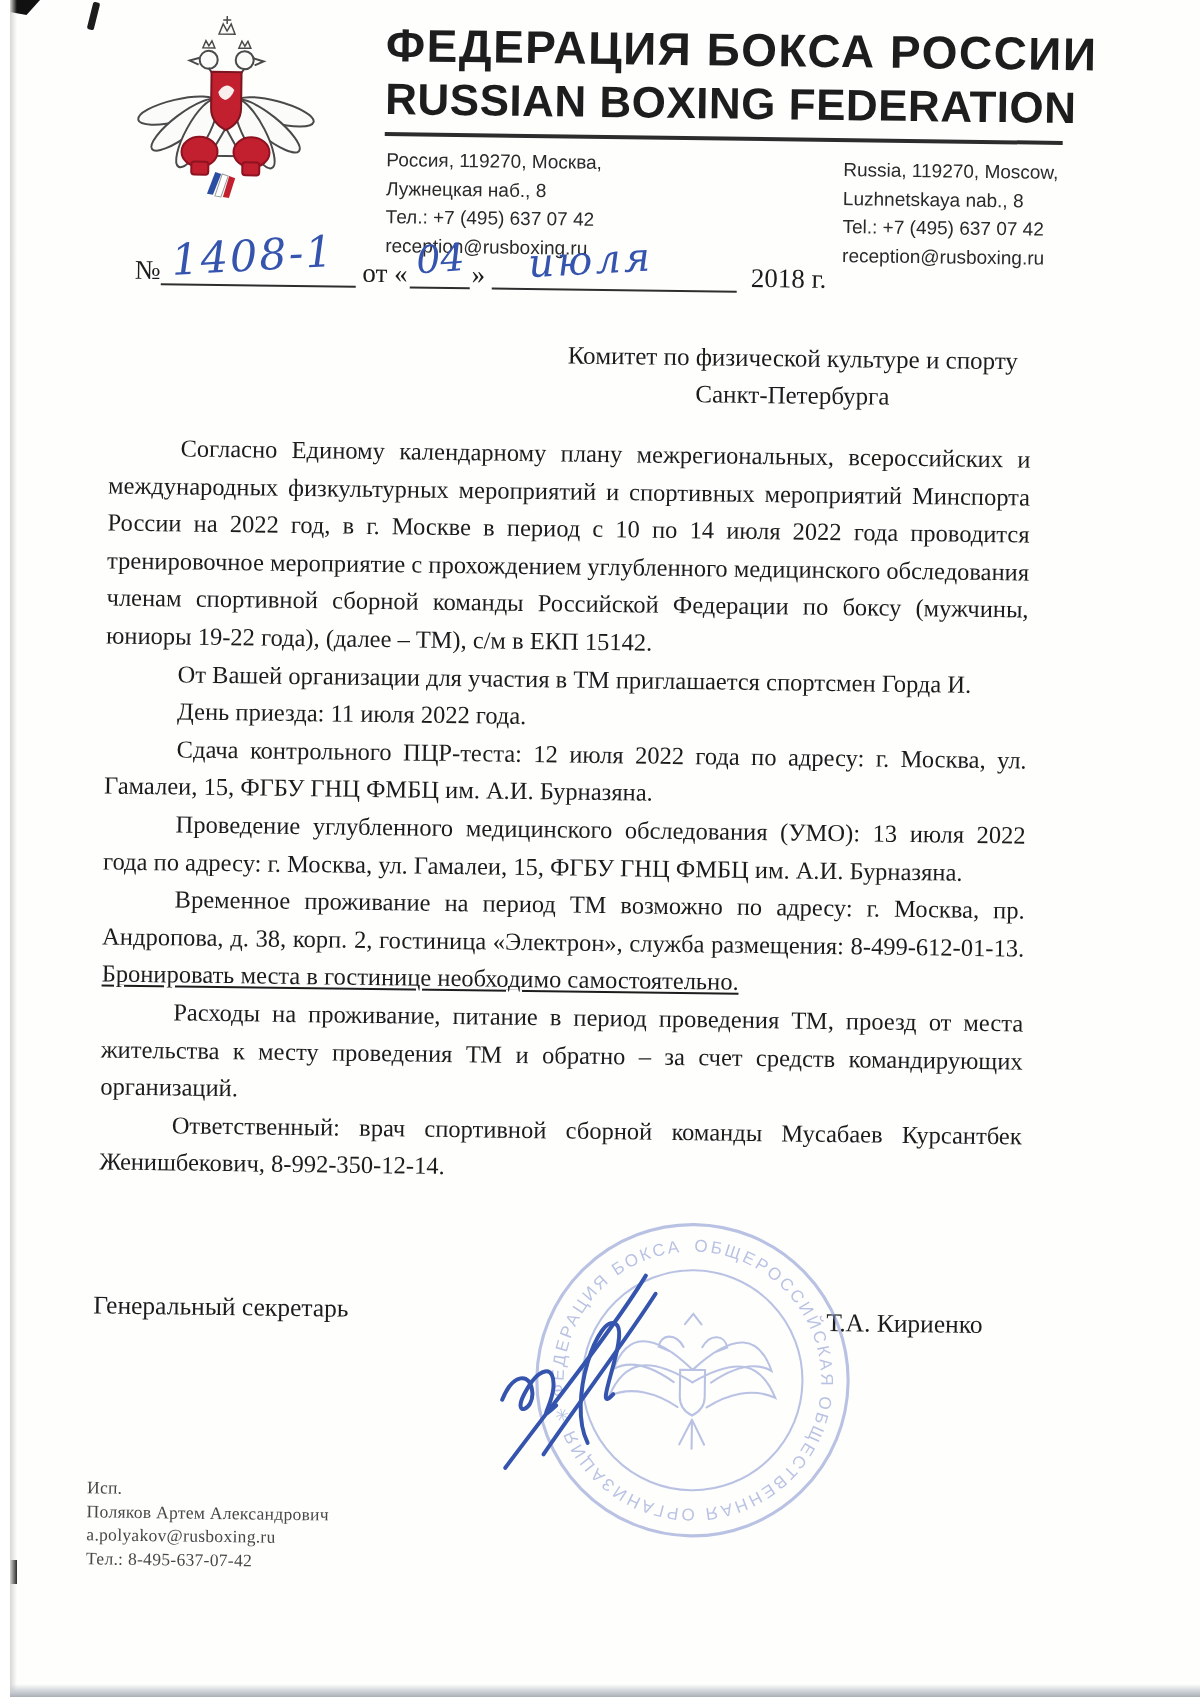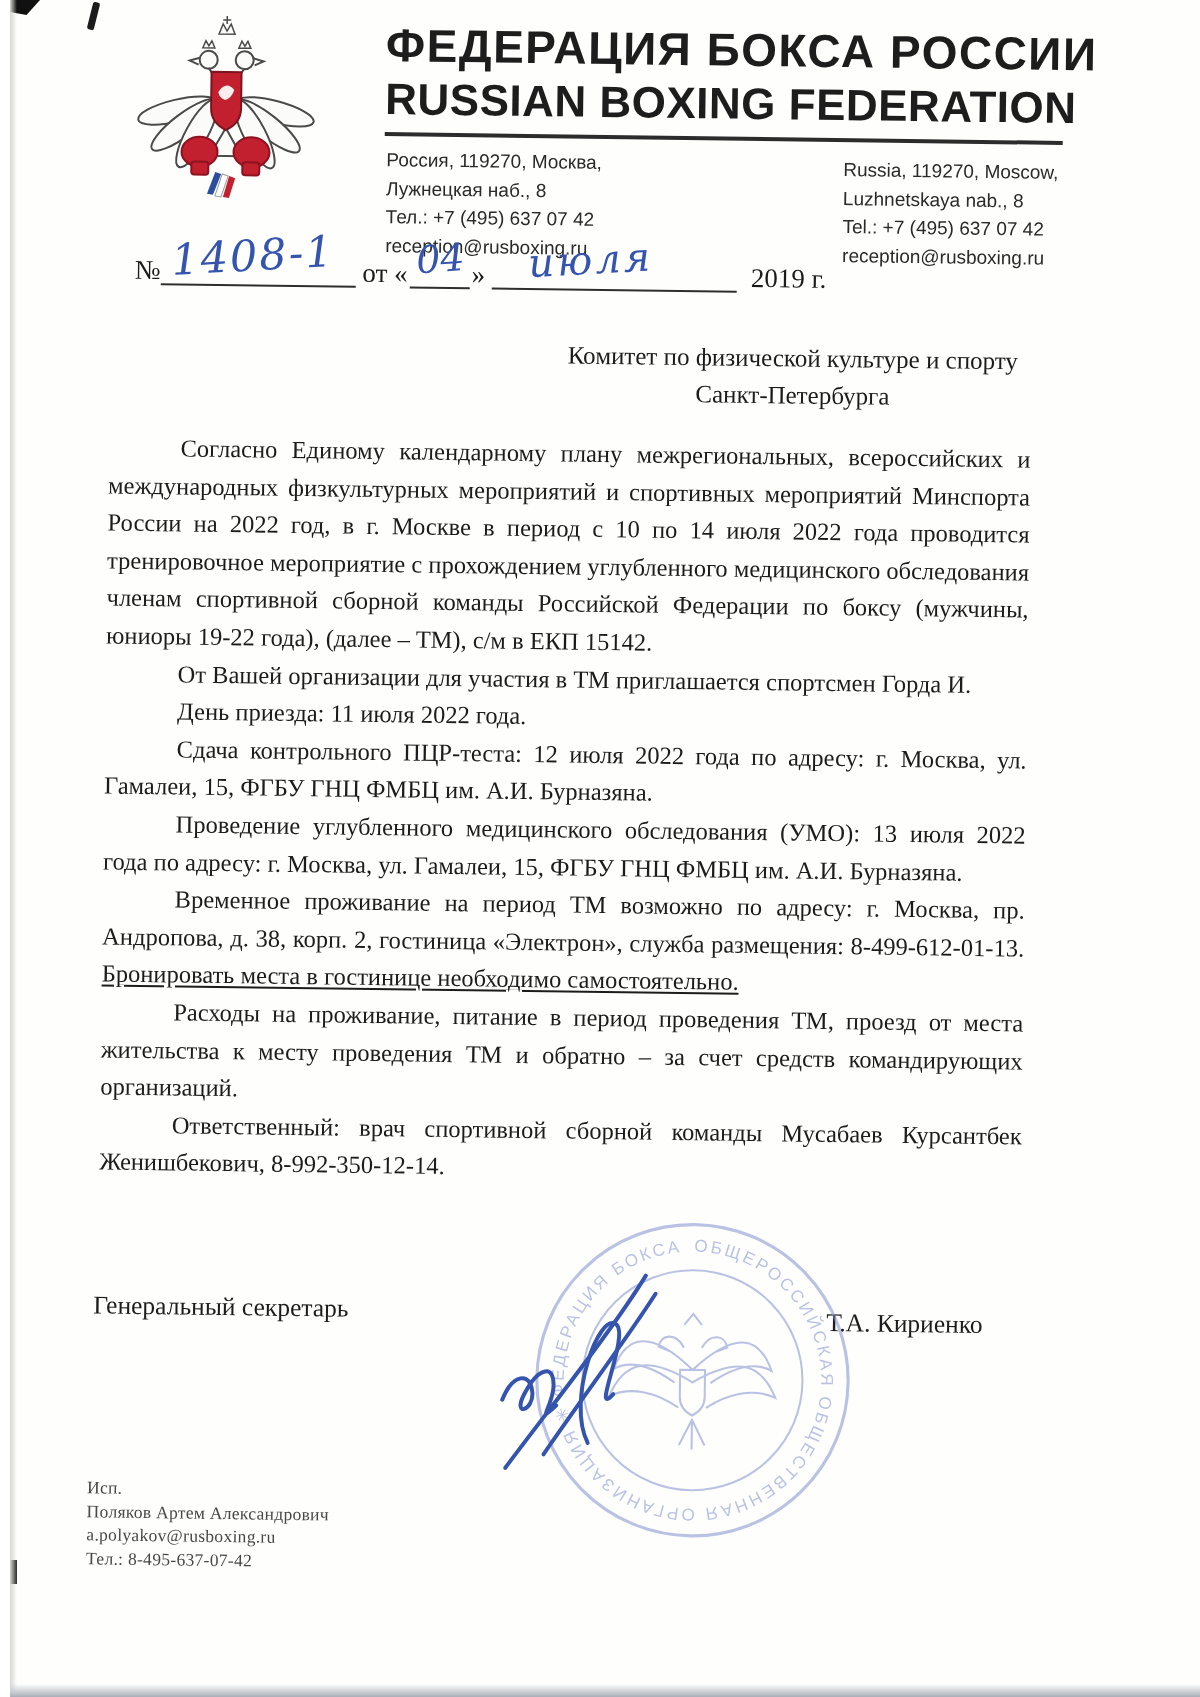--- a/index.html
+++ b/index.html
@@ -122,21 +122,21 @@
       <div>reception@rusboxing.ru</div>
     </div>
     <div class="addr addr-en">
       <div>Russia, 119270, Moscow,</div>
       <div>Luzhnetskaya nab., 8</div>
       <div>Tel.: +7 (495) 637 07 42</div>
       <div>reception@rusboxing.ru</div>
     </div>
 
     <div class="refline">
-      <span>№</span><span class="blank b1"><span class="hw hw-number">1408-1</span></span><span> от «</span><span class="blank b2"><span class="hw hw-day">04</span></span><span>» </span><span class="blank b3"><span class="hw hw-month">июля</span></span><span>2019 г.</span>
+      <span>№</span><span class="blank b1"><span class="hw hw-number">1408-1</span></span><span> от «</span><span class="blank b2"><span class="hw hw-day">04</span></span><span>» </span><span class="blank b3"><span class="hw hw-month">июля</span></span><span>2018 г.</span>
     </div>
 
     <div class="recipient">
       <div>Комитет по физической культуре и спорту</div>
       <div>Санкт-Петербурга</div>
     </div>
 
     <div class="body-text">
       <p>Согласно Единому календарному плану межрегиональных, всероссийских и международных физкультурных мероприятий и спортивных мероприятий Минспорта России на 2022 год, в г. Москве в период с 10 по 14 июля 2022 года проводится тренировочное мероприятие с прохождением углубленного медицинского обследования членам спортивной сборной команды Российской Федерации по боксу (мужчины, юниоры 19-22 года), (далее – ТМ), с/м в ЕКП 15142.</p>
       <p>От Вашей организации для участия в ТМ приглашается спортсмен Горда И.</p>

